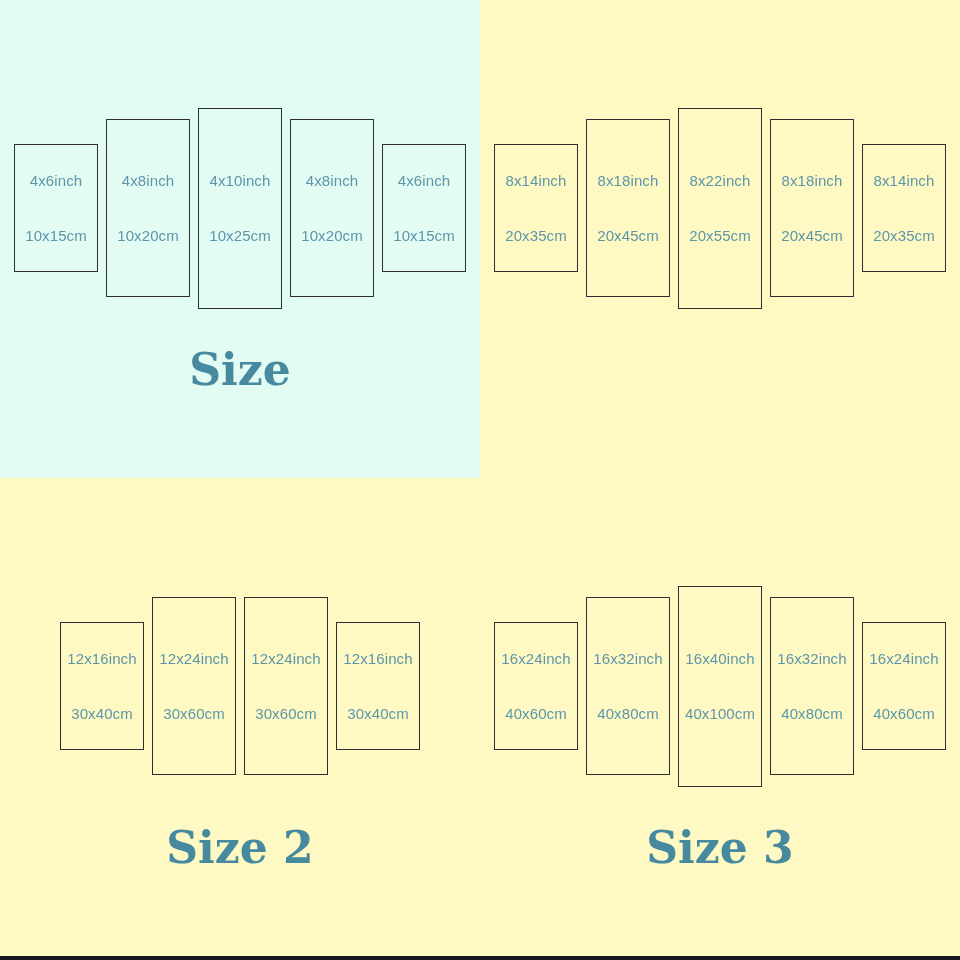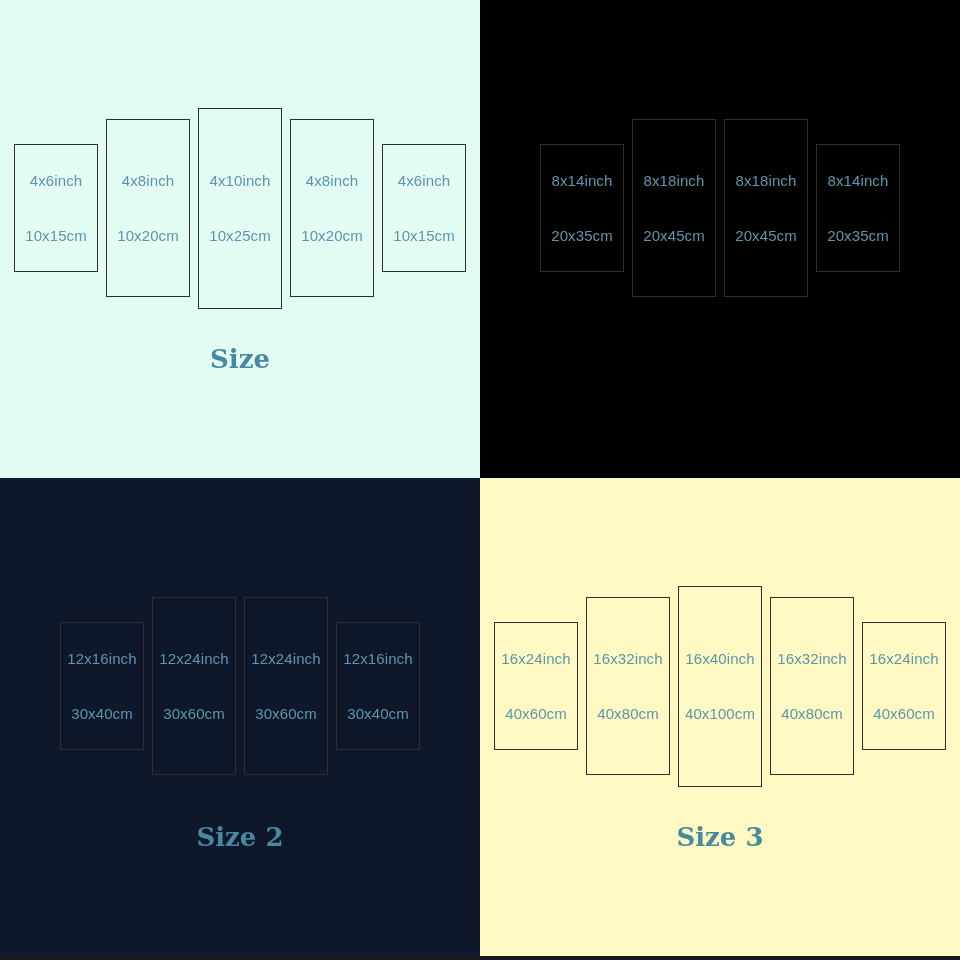--- a/index.html
+++ b/index.html
@@ -51,21 +51,21 @@
     font-size: 15px;
     line-height: 20px;
     color: #5d96aa;
     white-space: nowrap;
     letter-spacing: 0.1px;
   }
   .title {
     margin-top: 24px;
     font-family: "DejaVu Serif", serif;
     font-weight: bold;
-    font-size: 26px;
+    font-size: 44px;
     color: #47899e;
   }
   .bottom-bar {
     width: 960px;
     height: 4px;
     background: #17171d;
   }
 </style>
 </head>
 <body>
@@ -91,42 +91,46 @@
         <div class="line">10x20cm</div>
       </div>
       <div class="panel h-s">
         <div class="line">4x6inch</div>
         <div class="line">10x15cm</div>
       </div>
     </div>
     <div class="title">Size</div>
   </div>
 
-  <div class="quadrant" style="background-color: #000000;">
+  <div class="quadrant" style="background-color: #fef9c3;">
     <div class="panel-row">
       <div class="panel h-s">
         <div class="line">8x14inch</div>
         <div class="line">20x35cm</div>
       </div>
       <div class="panel h-m">
         <div class="line">8x18inch</div>
         <div class="line">20x45cm</div>
+      </div>
+      <div class="panel h-l">
+        <div class="line">8x22inch</div>
+        <div class="line">20x55cm</div>
       </div>
       <div class="panel h-m">
         <div class="line">8x18inch</div>
         <div class="line">20x45cm</div>
       </div>
       <div class="panel h-s">
         <div class="line">8x14inch</div>
         <div class="line">20x35cm</div>
       </div>
     </div>
   </div>
 
-  <div class="quadrant" style="background-color: #0f172a;">
+  <div class="quadrant" style="background-color: #fef9c3;">
     <div class="panel-row">
       <div class="panel h-s">
         <div class="line">12x16inch</div>
         <div class="line">30x40cm</div>
       </div>
       <div class="panel h-m">
         <div class="line">12x24inch</div>
         <div class="line">30x60cm</div>
       </div>
       <div class="panel h-m">

